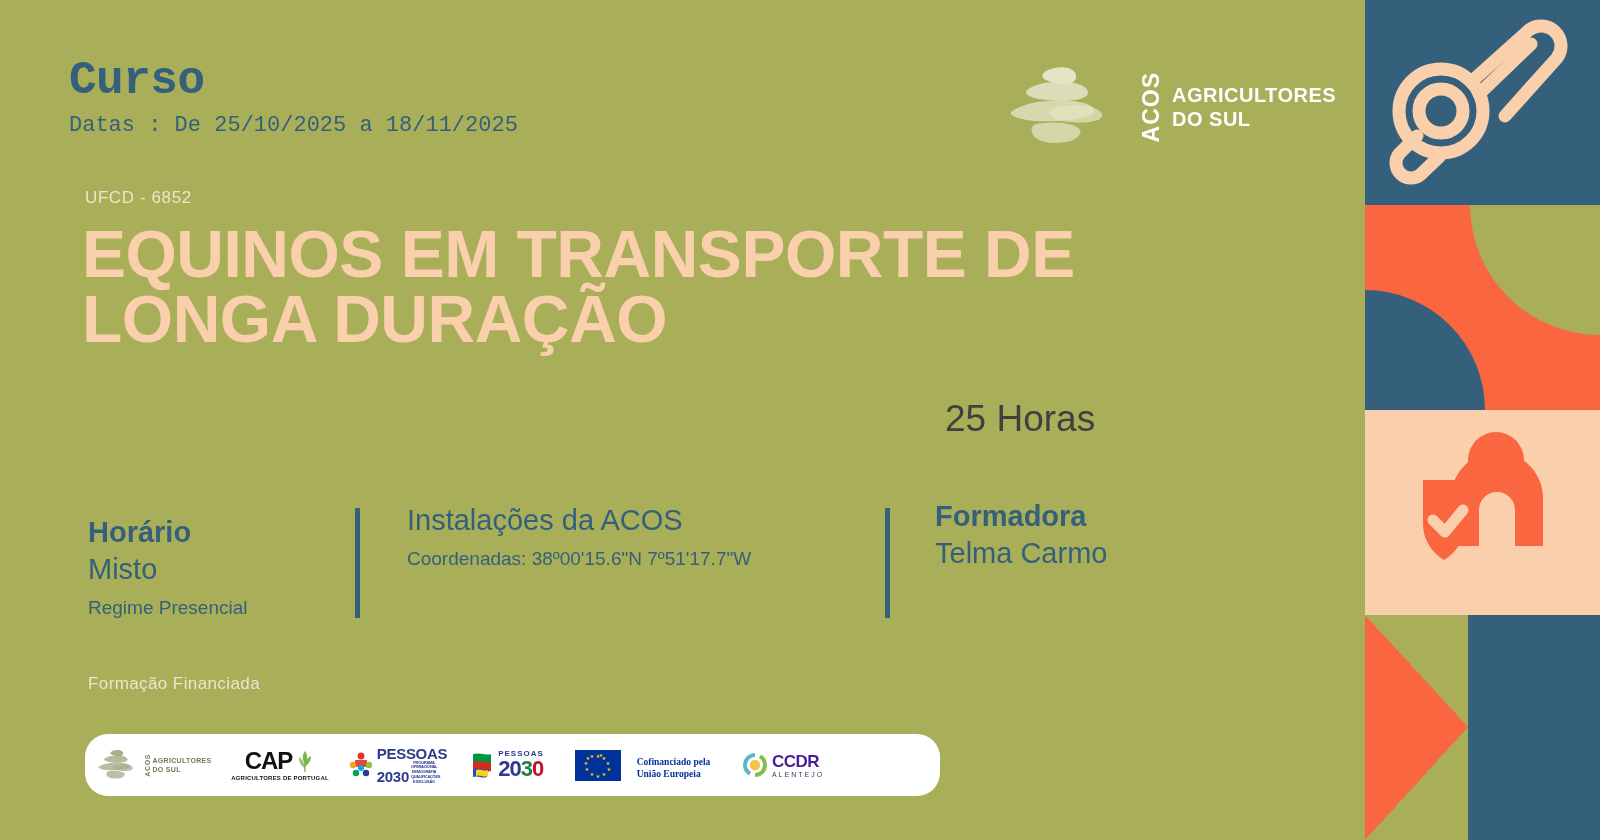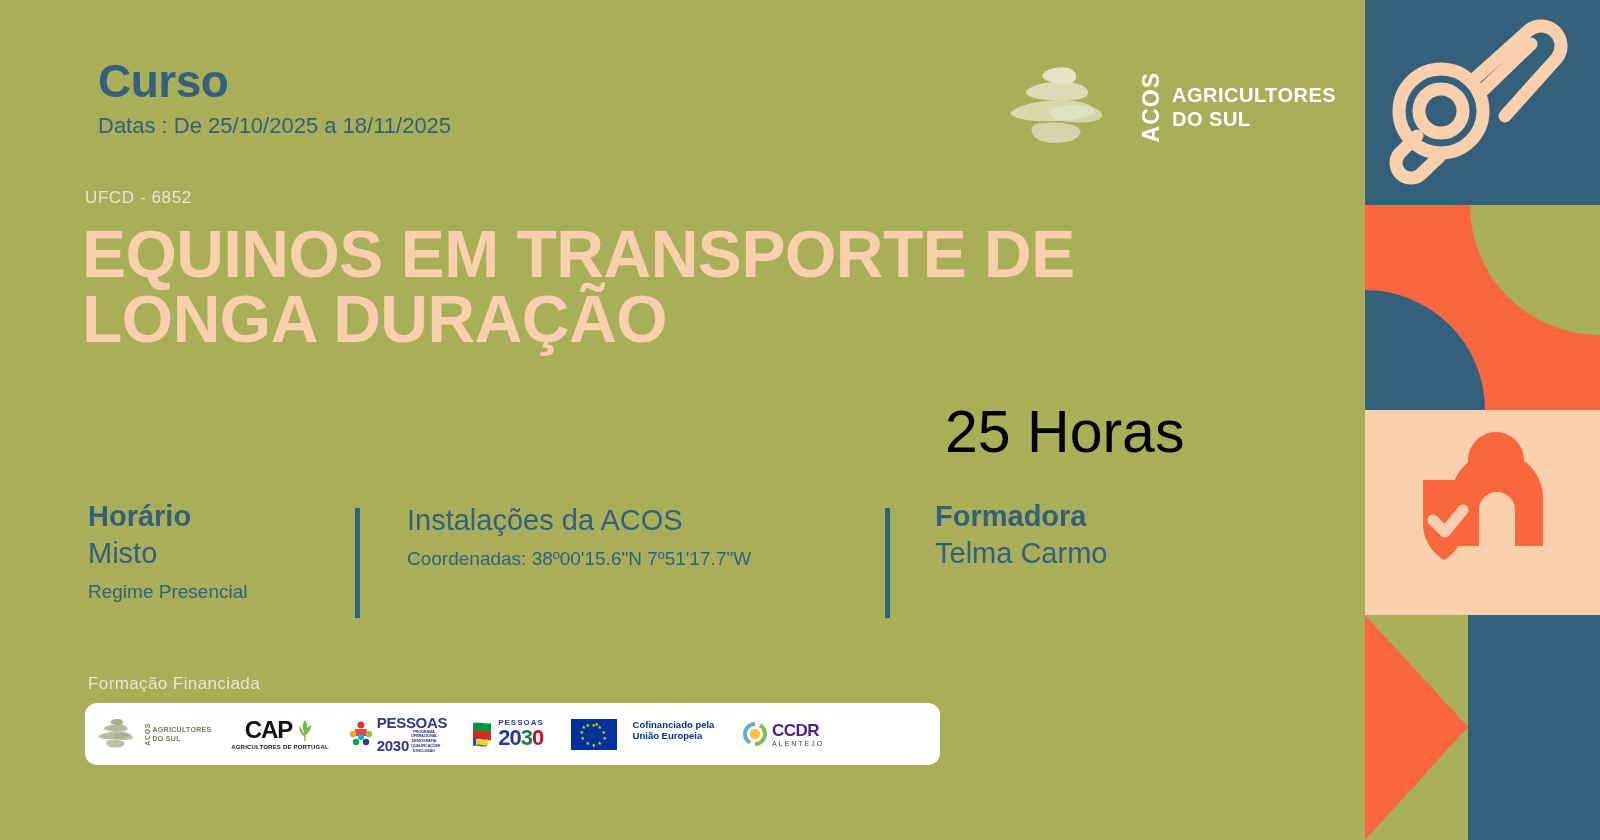--- a/index.html
+++ b/index.html
@@ -7,21 +7,21 @@
     width:1600px;height:840px;overflow:hidden;
     background:#a9ae59;
     font-family:"Liberation Sans", sans-serif;
     -webkit-font-smoothing:antialiased;
   }
   .poster{position:relative;width:1600px;height:840px;background:#a9ae59;overflow:hidden;}
 
   
   .content{position:absolute;left:0;top:0;width:1365px;height:840px;}
 
-  .curso-block{position:absolute;left:98px;top:58px;}
+  .curso-block{position:absolute;left:69px;top:58px;font-family:Liberation Mono, monospace;}
   .curso-title{
     font-size:46px;font-weight:bold;color:#35607b;line-height:1.0;
     letter-spacing:-0.5px;
   }
   .curso-dates{
     font-size:22px;color:#35607b;line-height:1.45;margin-top:6px;font-weight:400;
   }
 
   .ufcd{
     position:absolute;left:85px;top:188px;
@@ -31,42 +31,42 @@
   .main-title{
     position:absolute;left:82px;top:222px;width:1120px;
     font-size:66px;font-weight:bold;color:#f9cfac;
     line-height:0.98;letter-spacing:-0.5px;
     text-transform:uppercase;
   }
   .main-title span{display:block;}
 
   .horas{
     position:absolute;left:945px;top:398px;
-    font-size:59px;color:#000000;font-weight:400;letter-spacing:0px;
+    font-size:37px;color:#404040;font-weight:400;letter-spacing:0px;
   }
 
   
   .info-row{position:absolute;left:85px;top:500px;width:1180px;height:125px;}
   .info-col{position:absolute;top:0;}
-  .info-col.c1{left:3px;width:250px;}
+  .info-col.c1{left:3px;width:250px;margin-top:16px;}
   .info-col.c2{left:322px;width:500px;padding-left:0;}
   .info-col.c3{left:850px;width:330px;}
   .divider{position:absolute;top:8px;width:5px;height:110px;background:#35607b;}
   .divider.d1{left:270px;}
   .divider.d2{left:800px;}
 
   .info-label{font-size:29px;font-weight:bold;color:#35607b;line-height:1.15;}
   .info-value{font-size:29px;color:#35607b;line-height:1.3;font-weight:400;margin-top:2px;}
   .info-sub{font-size:19px;color:#35607b;line-height:1.35;margin-top:6px;font-weight:400;}
 
   
   .fin-label{position:absolute;left:88px;top:674px;font-size:17px;color:#f3e2cd;letter-spacing:0.4px;}
   .logobar{
-    position:absolute;left:85px;top:703px;width:855px;height:62px;
-    background:#ffffff;border-radius:12px;
+    position:absolute;left:85px;top:734px;width:855px;height:62px;
+    background:#ffffff;border-radius:23px;
     display:flex;align-items:center;
   }
   .logo-cell{display:flex;align-items:center;justify-content:center;height:62px;}
   .lc-acos{width:135px;} .lc-cap{width:120px;} .lc-pessoas{width:115px;text-align:center;}
   .lc-pt2030{width:105px;} .lc-eu{width:165px;} .lc-ccdr{width:115px;} .lc-proj{width:100px;}
 
   .acos-mini{display:flex;align-items:center;gap:4px;}
   .acos-mini-txt{display:flex;align-items:center;gap:2px;}
   .acos-rot{
     writing-mode:vertical-rl;transform:rotate(180deg);
@@ -84,21 +84,21 @@
   .pes-1{font-size:15px;font-weight:bold;color:#2b3a8f;letter-spacing:-0.3px;}
   .pes-2{font-size:15px;font-weight:bold;color:#2b3a8f;letter-spacing:-0.3px;display:flex;align-items:flex-end;gap:2px;}
   .pes-tiny{font-size:4px;color:#2b3a8f;line-height:1.2;font-weight:bold;width:26px;}
 
   .pt-wrap{display:flex;align-items:center;gap:3px;}
   .pt-txt{line-height:1;}
   .pt-1{font-size:8px;font-weight:bold;color:#2b3a8f;letter-spacing:1px;}
   .pt-2{font-size:22px;font-weight:bold;letter-spacing:-1px;}
   .pt-2 .a{color:#2b3a8f;} .pt-2 .b{color:#1f7a43;} .pt-2 .c{color:#c8102e;}
 
-  .eu-wrap{display:flex;align-items:flex-start;gap:16px;}
+  .eu-wrap{display:flex;align-items:flex-end;gap:16px;font-family:Liberation Serif, serif;}
   .eu-flag{width:46px;height:31px;background:#003399;position:relative;}
   .eu-star{position:absolute;color:#ffcc00;font-size:5px;line-height:1;}
   .eu-txt{font-size:9.5px;font-weight:bold;color:#003399;line-height:1.25;}
 
   .ccdr-wrap{display:flex;align-items:center;gap:3px;}
   .ccdr-txt{line-height:1;}
   .ccdr-1{font-size:17px;font-weight:bold;color:#4c1d95;letter-spacing:-0.5px;}
   .ccdr-2{font-size:7px;color:#1b3b5f;letter-spacing:2px;margin-top:1px;}
 
   .proj-txt{font-size:10.5px;color:#1b1b1b;text-align:center;line-height:1.45;}

